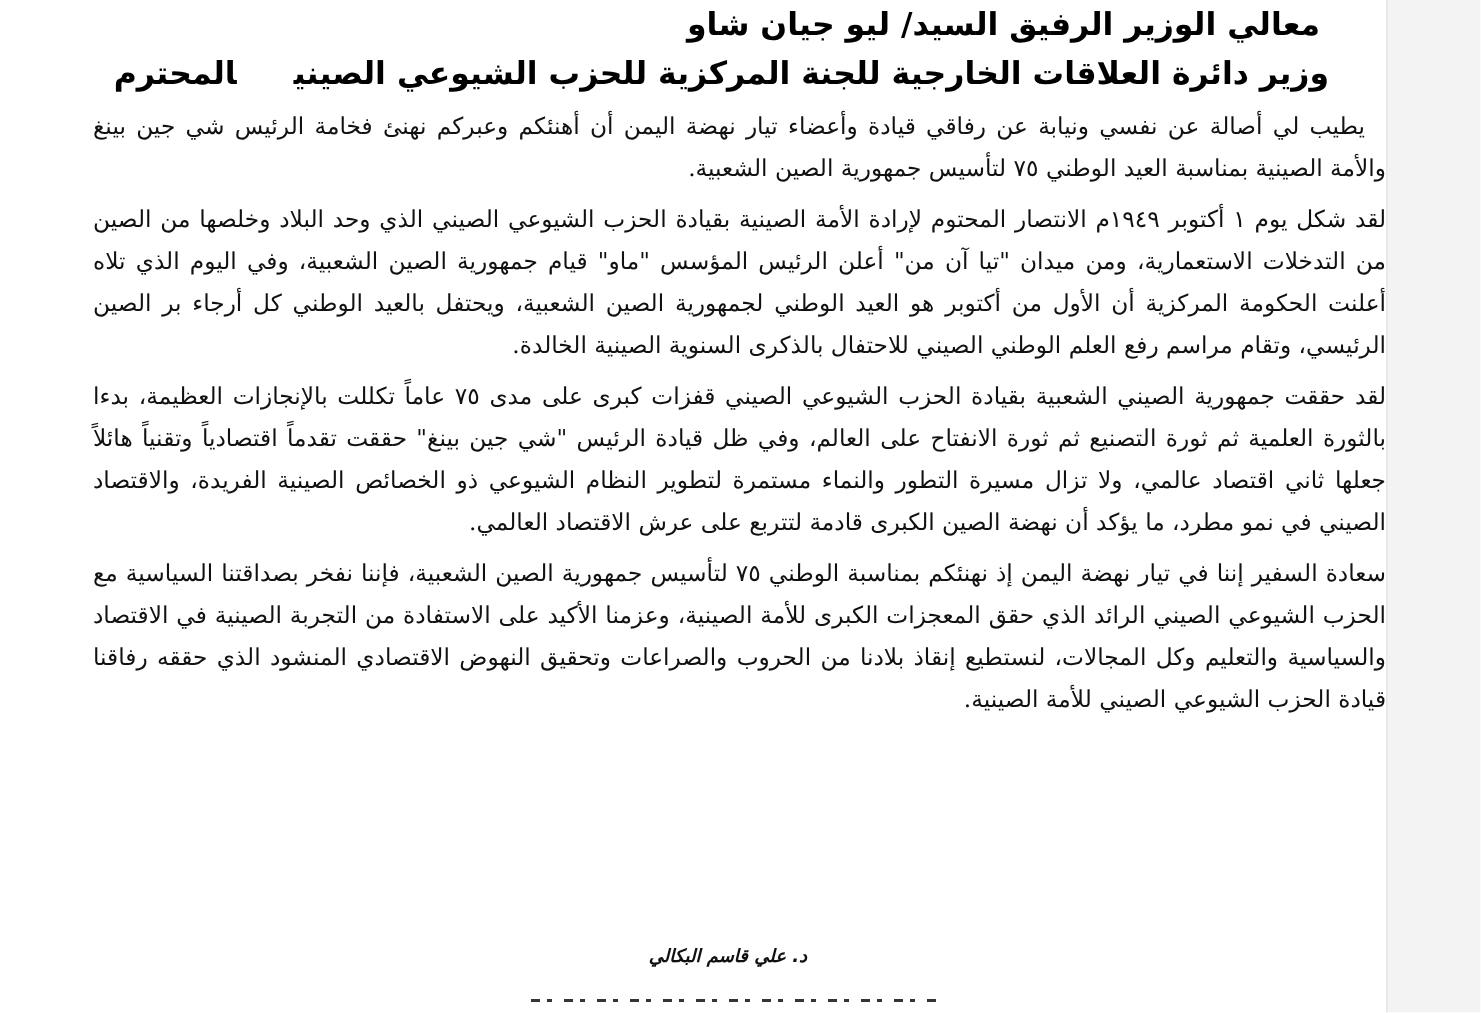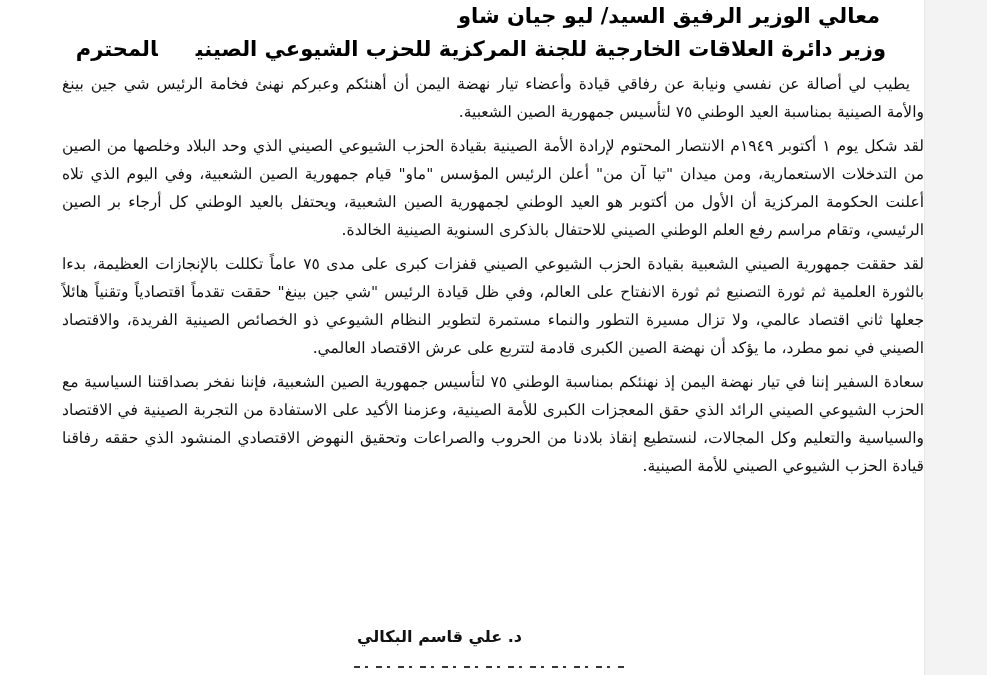--- a/index.html
+++ b/index.html
@@ -69,26 +69,27 @@
     }
     .para {
       margin: 0 0 6px 0;
     }
     .para.first {
       text-indent: 14px;
     }
     .signature {
       position: absolute;
       top: 622px;
-      right: 402px;
+      right: 386px;
       font-family: "DejaVu Sans", "Liberation Sans", sans-serif;
       font-weight: bold;
-      font-size: 16px;
+      font-size: 12px;
       line-height: 30px;
       white-space: nowrap;
+      font-style: italic;
     }
     .cutoff-line {
       position: absolute;
       top: 666px;
       right: 300px;
       width: 270px;
       height: 10px;
       overflow: hidden;
     }
     .cutoff-line span {

